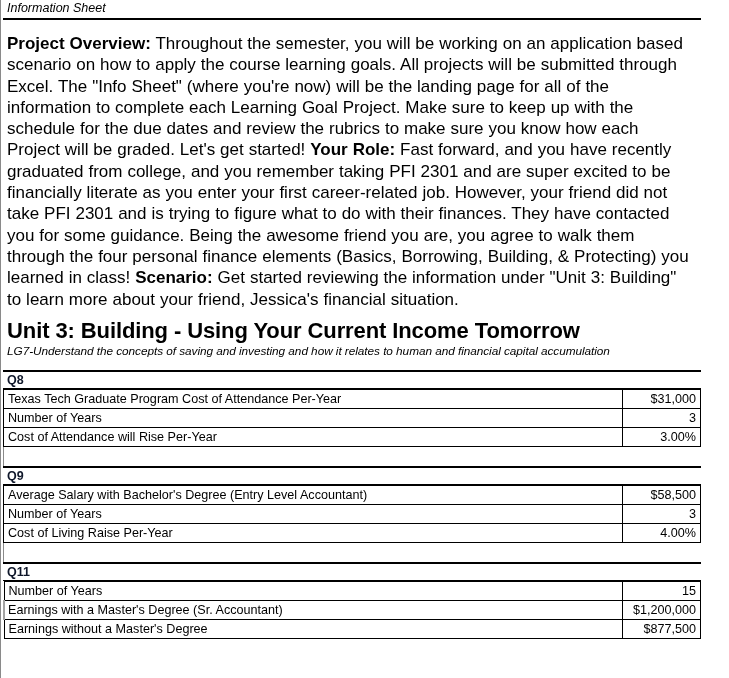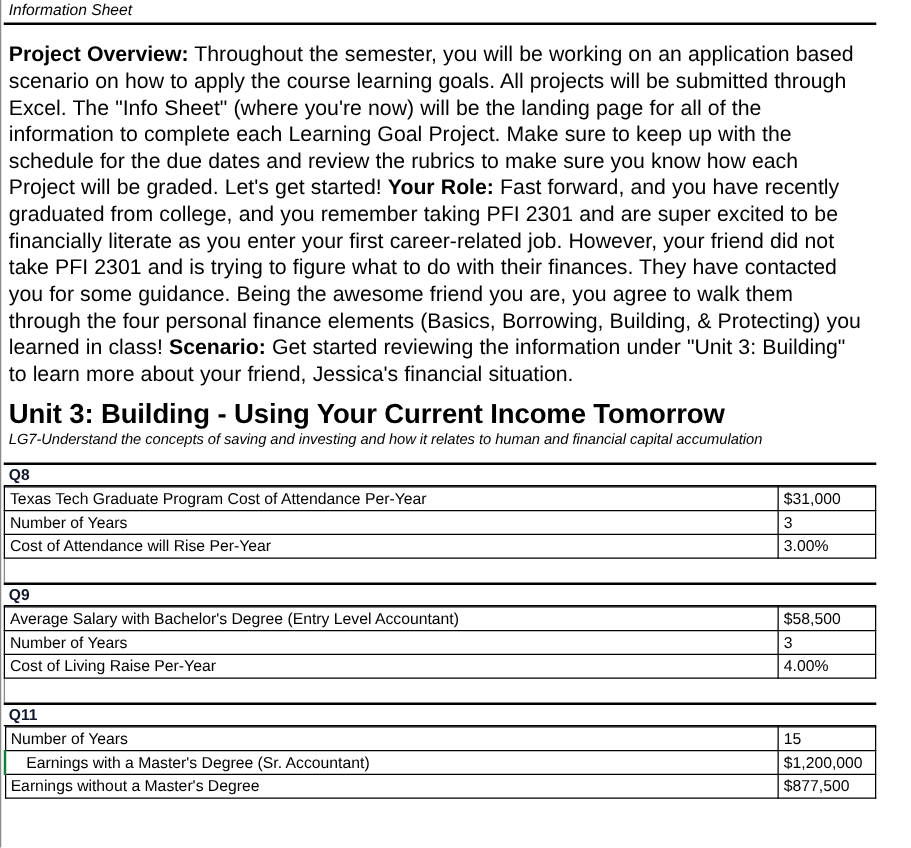--- a/index.html
+++ b/index.html
@@ -129,27 +129,28 @@
     line-height: 18px;
     white-space: nowrap;
     overflow: hidden;
   }
   td.q-item {
     text-align: left;
     border-left: 1px solid #000000;
   }
   td.q-value {
     width: 78px;
+    text-align: right;
     padding-right: 5px;
     margin-top: 28px;
   }
   
   tr.active-row td.q-item {
-    border-left: 2px solid #15803d;
-    padding-left: 16px;
+    border-left: 2px solid #a3a3a3;
+    padding-left: 3px;
   }
 
   
   .qgap {
     width: 698px;
     height: 19px;
     border-left: 1px solid #8a8a8a;
     box-sizing: border-box;
   }
 </style>

